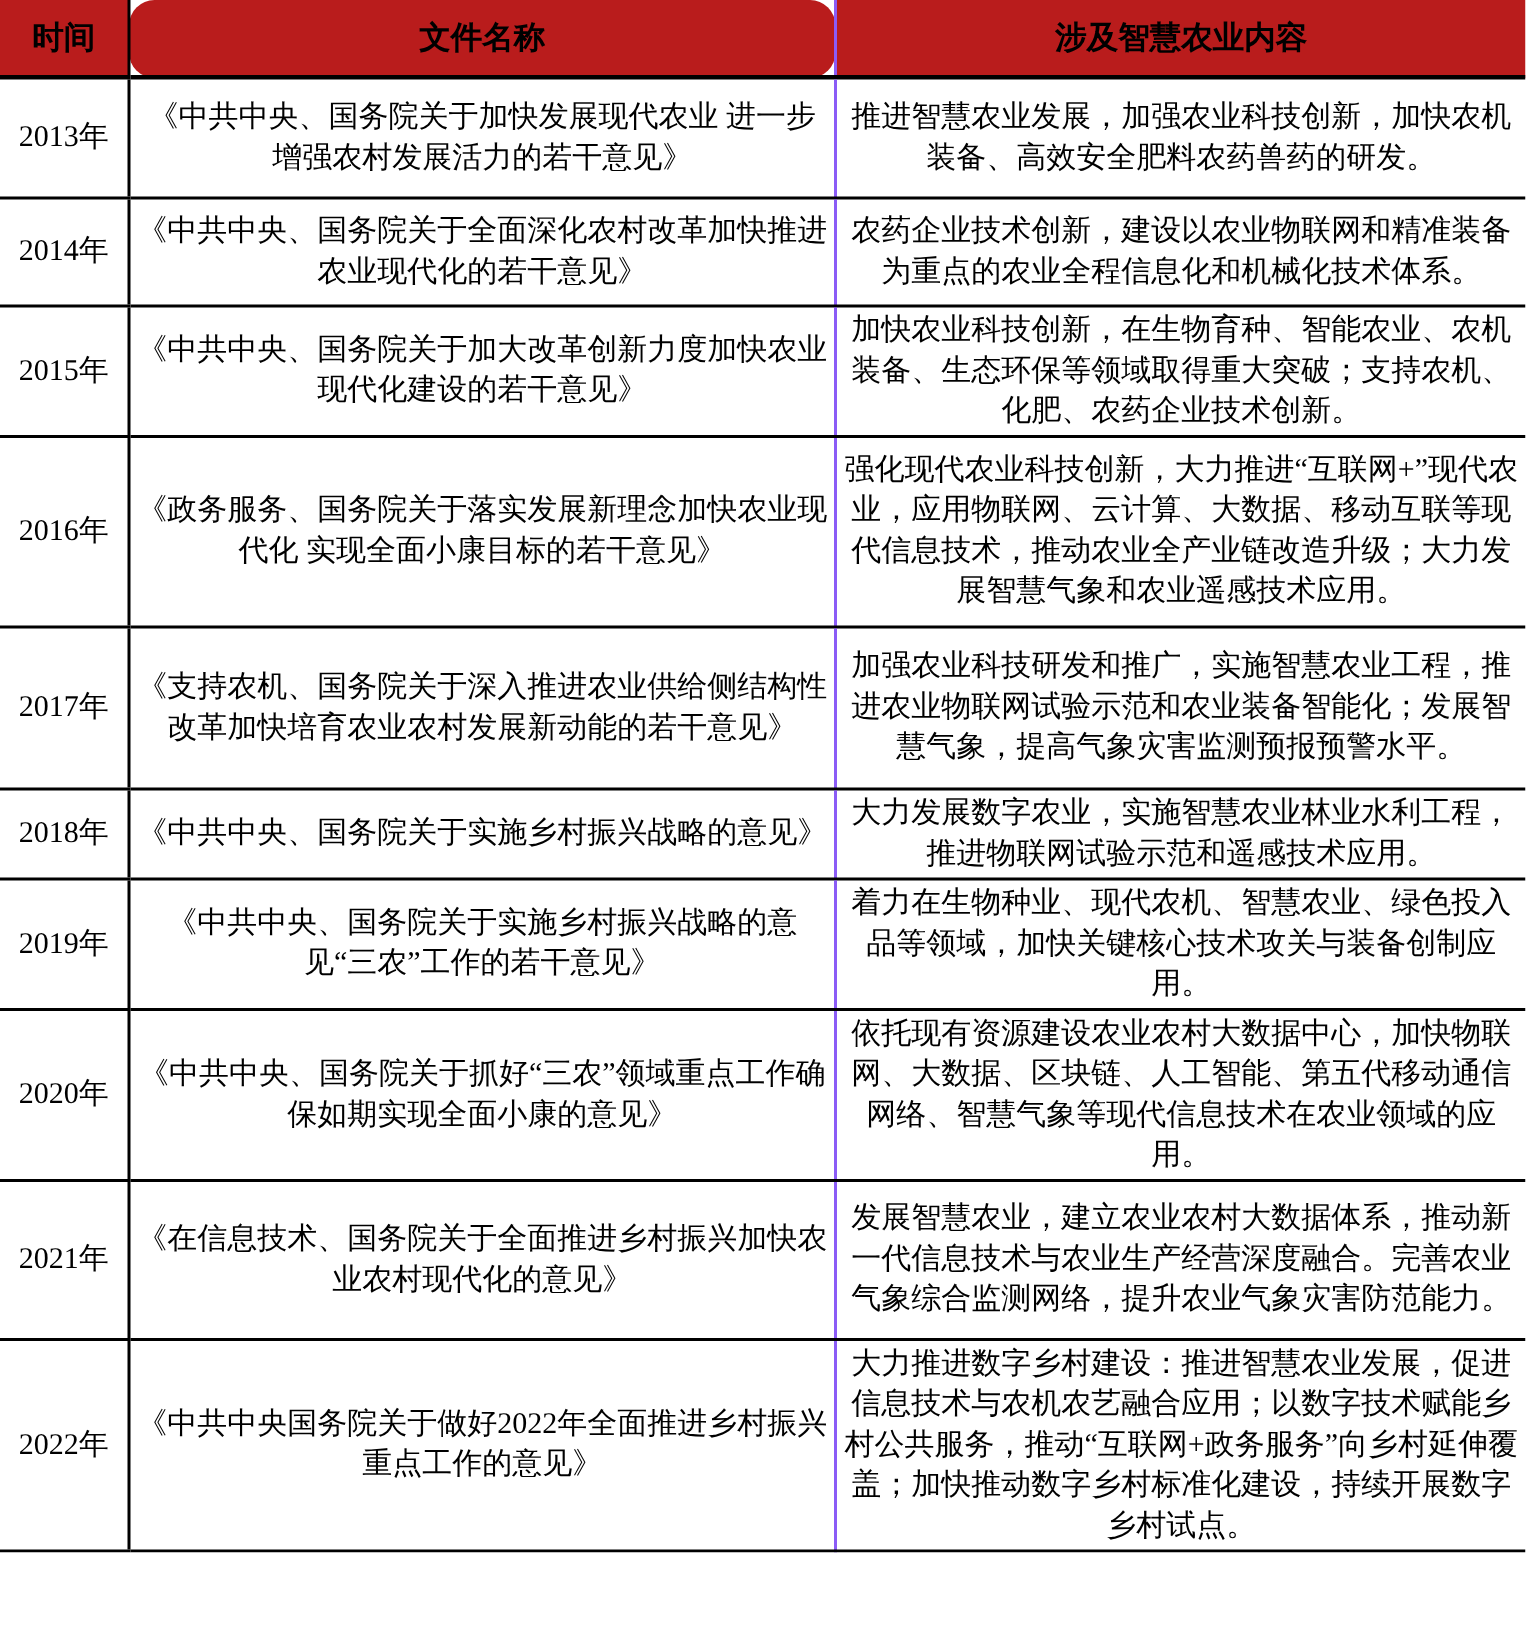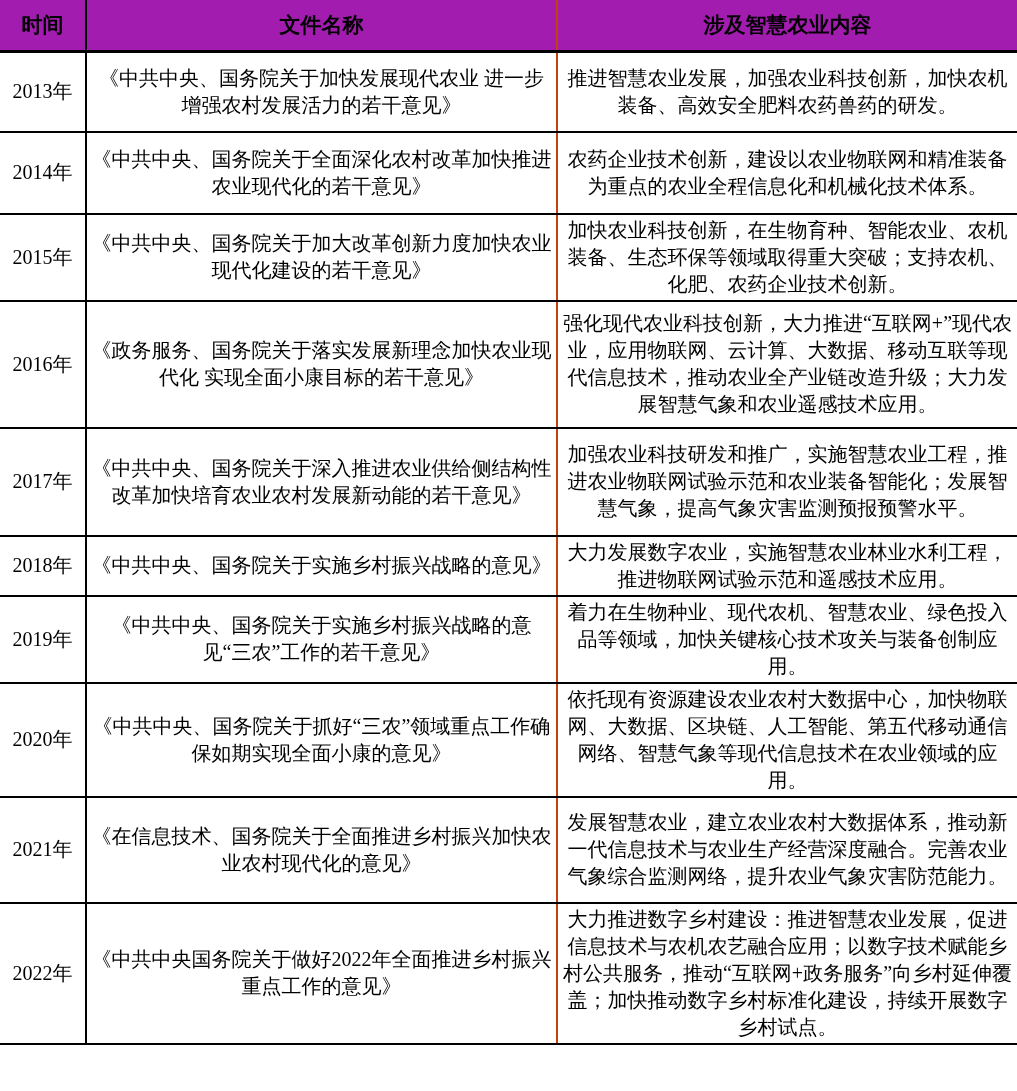--- a/index.html
+++ b/index.html
@@ -16,21 +16,21 @@
     border-collapse: collapse;
     table-layout: fixed;
     width: 1017px;
     background: #ffffff;
   }
   col.col-year { width: 86px; }
   col.col-name { width: 471px; }
   col.col-content { width: 460px; }
 
   table.policy-table th {
-    background: #a21caf;
+    background: #b91c1c;
     font-size: 21px;
     font-weight: bold;
     text-align: center;
     vertical-align: middle;
     height: 46px;
     padding: 2px 4px;
     border-bottom: 3px solid #000000;
   }
   table.policy-table td {
     font-size: 20px;
@@ -39,21 +39,22 @@
     vertical-align: middle;
     padding: 2px 4px;
     border-top: 2px solid #000000;
     border-bottom: 2px solid #000000;
     overflow: hidden;
   }
   
   table.policy-table th.c1,
   table.policy-table td.c1 {
     border-left: 2px solid #000000;
-    border-right: 2px solid #c2410c;
+    border-right: 2px solid #8b5cf6;
+    border-radius: 17px;
   }
   table.policy-table th.c0,
   table.policy-table td.c0 {
     border-left: none;
   }
   table.policy-table th.c2,
   table.policy-table td.c2 {
     border-right: none;
   }
   
@@ -74,38 +75,38 @@
       <th class="c1">文件名称</th>
       <th class="c2">涉及智慧农业内容</th>
     </tr>
   </thead>
   <tbody>
       <tr style="height: 80px;">
         <td class="c0">2013年</td>
         <td class="c1">《中共中央、国务院关于加快发展现代农业 进一步增强农村发展活力的若干意见》</td>
         <td class="c2">推进智慧农业发展，加强农业科技创新，加快农机装备、高效安全肥料农药兽药的研发。</td>
       </tr>
-      <tr style="height: 82px;">
+      <tr style="height: 72px;">
         <td class="c0">2014年</td>
         <td class="c1">《中共中央、国务院关于全面深化农村改革加快推进农业现代化的若干意见》</td>
         <td class="c2">农药企业技术创新，建设以农业物联网和精准装备为重点的农业全程信息化和机械化技术体系。</td>
       </tr>
       <tr style="height: 80px;">
         <td class="c0">2015年</td>
         <td class="c1">《中共中央、国务院关于加大改革创新力度加快农业现代化建设的若干意见》</td>
         <td class="c2">加快农业科技创新，在生物育种、智能农业、农机装备、生态环保等领域取得重大突破；支持农机、化肥、农药企业技术创新。</td>
       </tr>
       <tr style="height: 127px;">
         <td class="c0">2016年</td>
         <td class="c1">《政务服务、国务院关于落实发展新理念加快农业现代化 实现全面小康目标的若干意见》</td>
         <td class="c2">强化现代农业科技创新，大力推进“互联网+”现代农业，应用物联网、云计算、大数据、移动互联等现代信息技术，推动农业全产业链改造升级；大力发展智慧气象和农业遥感技术应用。</td>
       </tr>
       <tr style="height: 108px;">
         <td class="c0">2017年</td>
-        <td class="c1">《中共中央、国务院关于深入推进农业供给侧结构性改革加快培育农业农村发展新动能的若干意见》</td>
+        <td class="c1">《支持农机、国务院关于深入推进农业供给侧结构性改革加快培育农业农村发展新动能的若干意见》</td>
         <td class="c2">加强农业科技研发和推广，实施智慧农业工程，推进农业物联网试验示范和农业装备智能化；发展智慧气象，提高气象灾害监测预报预警水平。</td>
       </tr>
       <tr style="height: 50px;">
         <td class="c0">2018年</td>
         <td class="c1">《中共中央、国务院关于实施乡村振兴战略的意见》</td>
         <td class="c2">大力发展数字农业，实施智慧农业林业水利工程，推进物联网试验示范和遥感技术应用。</td>
       </tr>
       <tr style="height: 79px;">
         <td class="c0">2019年</td>
         <td class="c1">《中共中央、国务院关于实施乡村振兴战略的意见“三农”工作的若干意见》</td>

